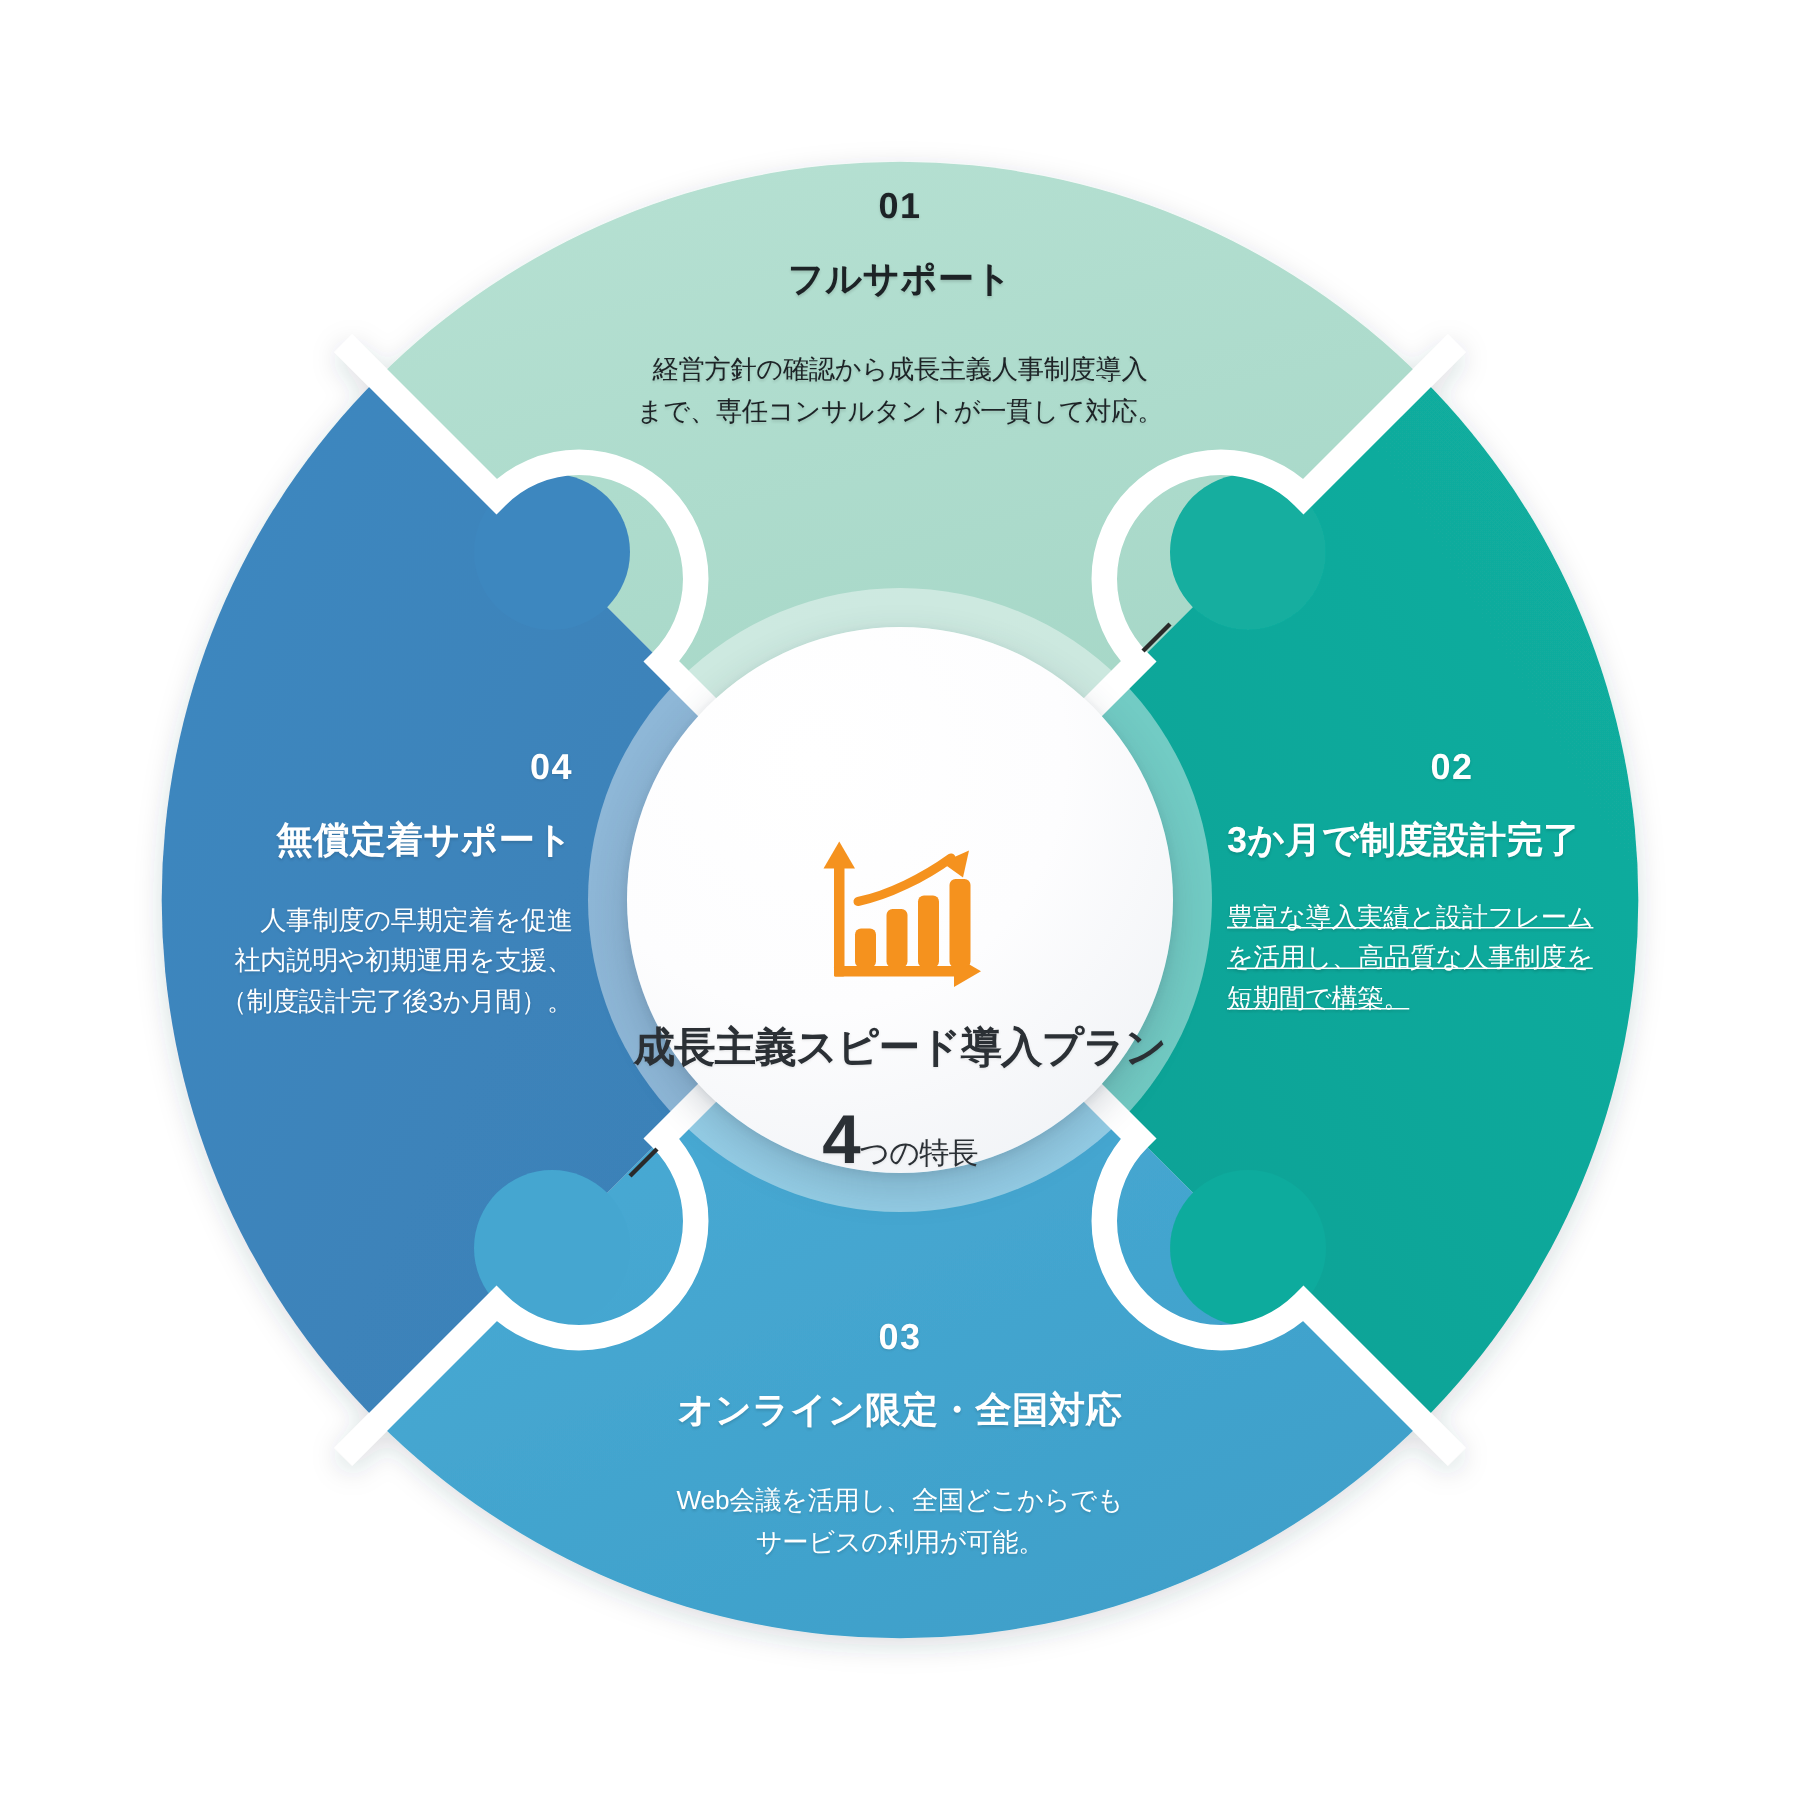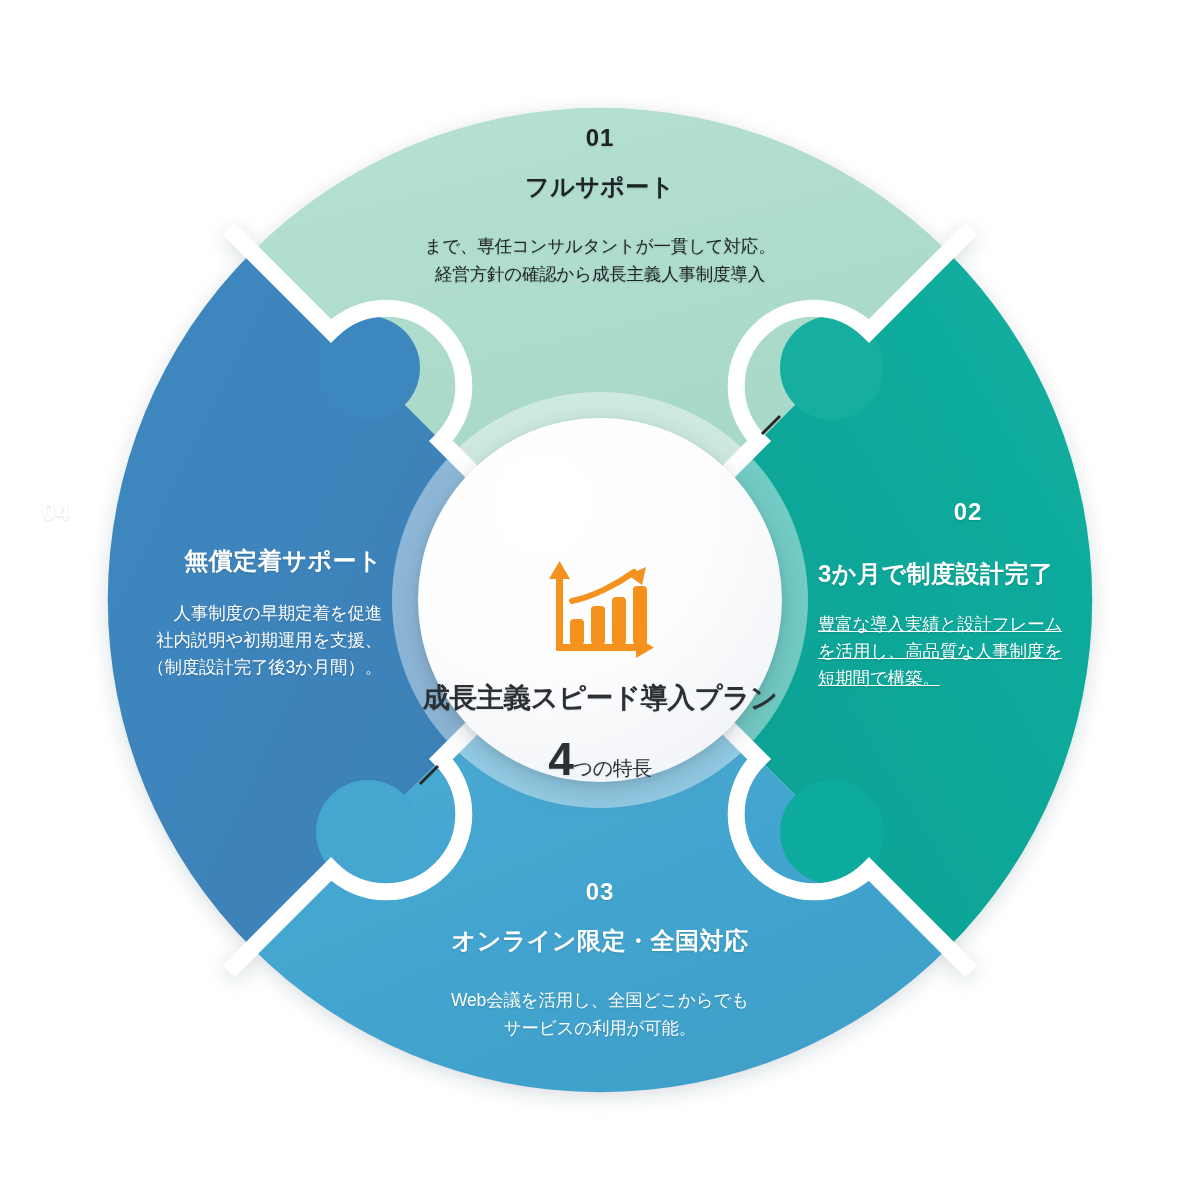--- a/index.html
+++ b/index.html
@@ -42,32 +42,32 @@
     letter-spacing:-.2px;
   }
 
   
   #quad01{left:350px;top:126px;width:500px;color:#1d2326;}
   #quad01 .q-num{margin-bottom:22px;}
   #quad01 .q-title{margin-bottom:30px;}
 
   
   #quad02{left:818px;top:500px;width:348px;color:#ffffff;text-align:left;}
-  #quad02 .q-num{text-align:center;width:300px;margin-bottom:35px;}
+  #quad02 .q-num{text-align:center;width:300px;margin-bottom:22px;}
   #quad02 .q-title{margin-bottom:22px;}
   #quad02 .q-desc{line-height:1.55;text-decoration:underline;}
 
   
   #quad03{left:350px;top:880px;width:500px;color:#ffffff;}
   #quad03 .q-num{margin-bottom:22px;}
   #quad03 .q-title{margin-bottom:30px;}
 
   
   #quad04{left:42px;top:500px;width:340px;color:#ffffff;text-align:right;}
-  #quad04 .q-num{text-align:left;width:340px;margin-bottom:22px;}
+  #quad04 .q-num{text-align:right;width:340px;margin-bottom:22px;}
   #quad04 .q-title{text-align:right;width:340px;margin-bottom:24px;}
   #quad04 .q-desc{line-height:1.55;}
 
   
   .hub-halo{
     position:absolute;
     left:392px;top:392px;width:416px;height:416px;
     border-radius:50%;
     background:rgba(255,255,255,.42);
   }
@@ -193,22 +193,22 @@
         <path d="M 762 434 L 780 416" stroke="#2c2c2c" stroke-width="3" fill="none"></path>
         <path d="M 438 766 L 420 784" stroke="#2c2c2c" stroke-width="3" fill="none"></path>
       </g>
     </g>
   </svg>
 
   <div class="quad-text" id="quad01">
     <div class="q-num">01</div>
     <div class="q-title">フルサポート</div>
     <div class="q-desc">
+      <div>経営方針の確認から成長主義人事制度導入</div>
       <div>まで、専任コンサルタントが一貫して対応。</div>
-      <div>経営方針の確認から成長主義人事制度導入</div>
     </div>
   </div>
 
   <div class="quad-text" id="quad02">
     <div class="q-num">02</div>
     <div class="q-title">3か月で制度設計完了</div>
     <div class="q-desc">
       <div>豊富な導入実績と設計フレーム</div>
       <div>を活用し、高品質な人事制度を</div>
       <div>短期間で構築。</div>

